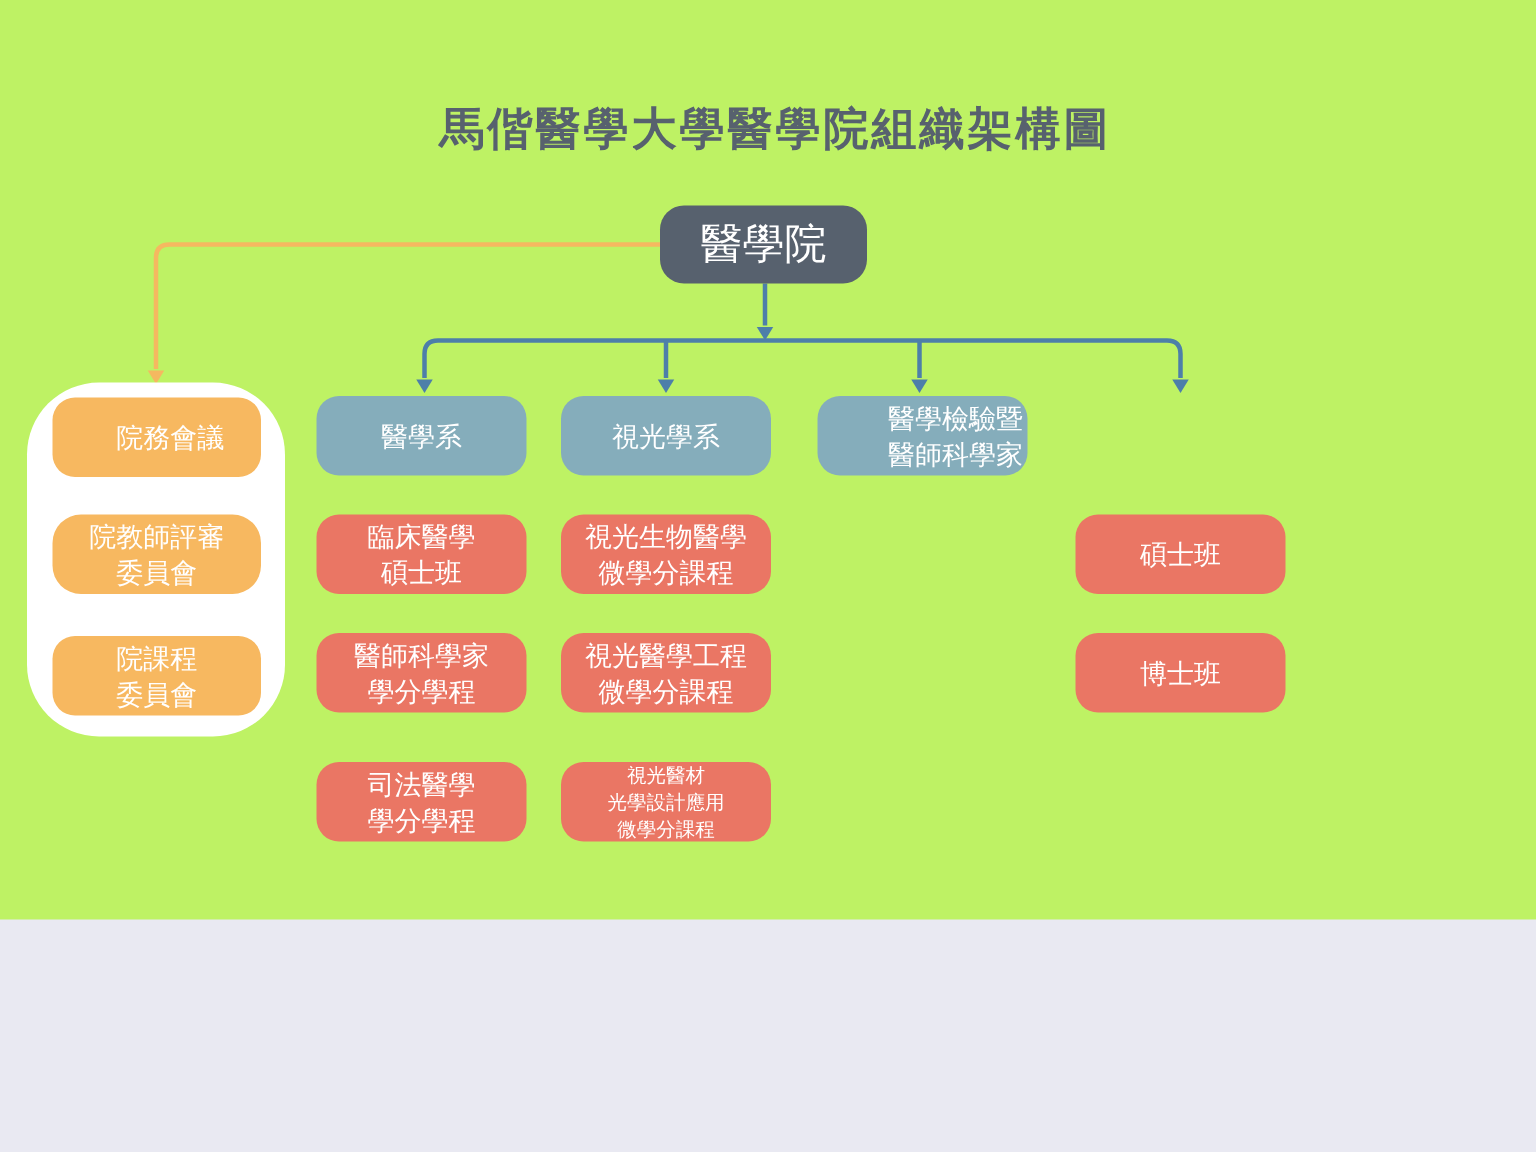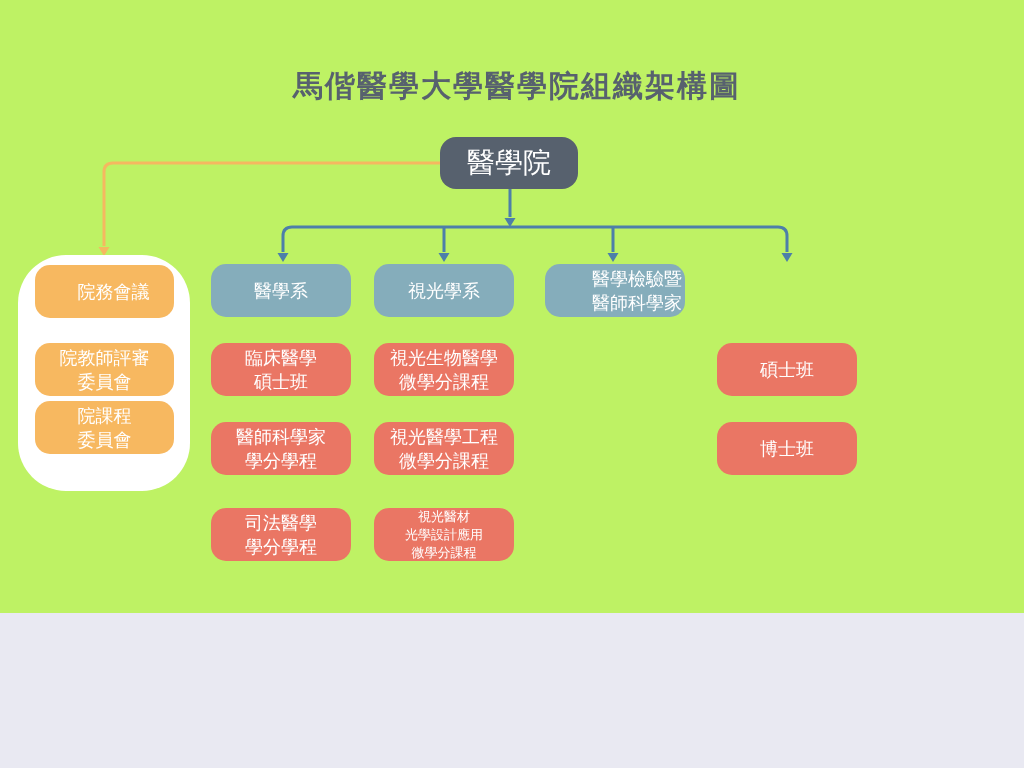--- a/index.html
+++ b/index.html
@@ -93,25 +93,25 @@
 
   <div class="node node-root">
     <span>醫學院</span>
   </div>
 
   <div class="panel-white"></div>
 
   <div class="node node-orange" style="top:265px;padding-left:18px;">
     <span>院務會議</span>
   </div>
-  <div class="node node-orange" style="top:343px;">
+  <div class="node node-orange" style="top:343px;border-radius:19px;">
     <span>院教師評審</span>
     <span>委員會</span>
   </div>
-  <div class="node node-orange" style="top:401px;">
+  <div class="node node-orange" style="top:424px;">
     <span>院課程</span>
     <span>委員會</span>
   </div>
 
   <div class="node node-teal col2">
     <span>視光學系</span>
   </div>
   <div class="node node-teal col1">
     <span>醫學系</span>
   </div>

